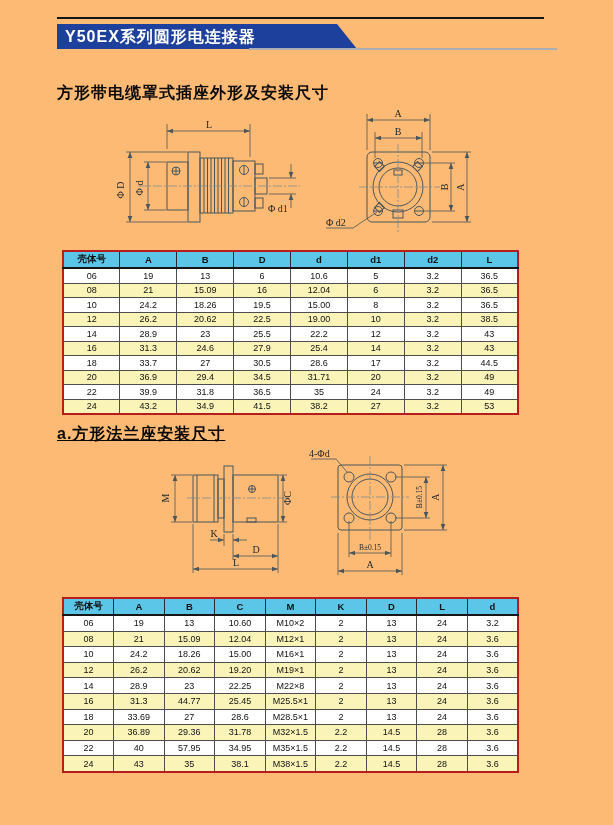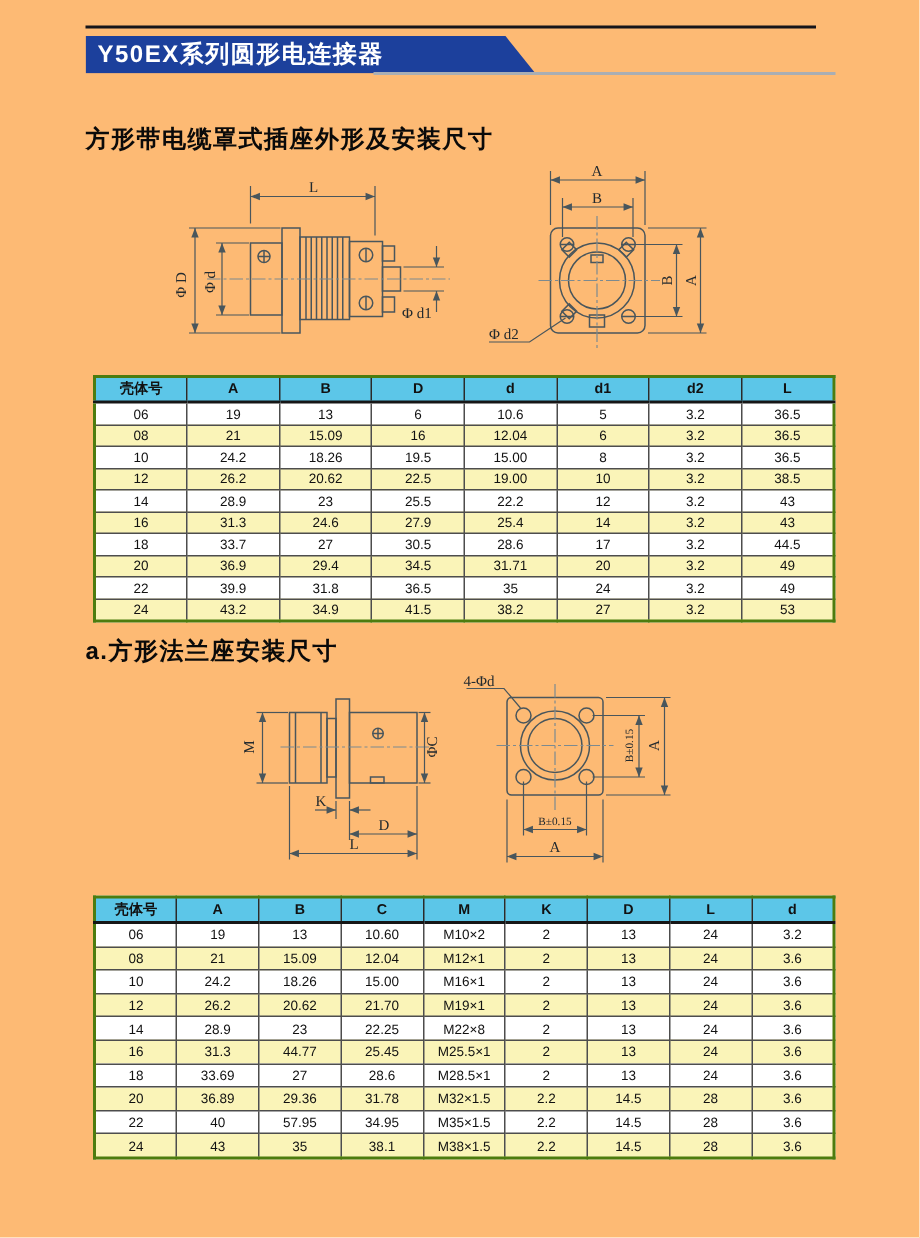--- a/index.html
+++ b/index.html
@@ -4,31 +4,31 @@
 <style>
   html,body{margin:0;padding:0;background:#fff;}
   #page{position:relative;width:613px;height:825px;background:#fdba74;overflow:hidden;
         font-family:"Liberation Sans",sans-serif;}
   .top-rule{position:absolute;left:57px;top:17px;width:487px;height:2px;background:#15151a;}
   .banner{position:absolute;left:57px;top:24px;width:300px;height:25px;background:#1c409c;
           clip-path:polygon(0 0,280px 0,300px 100%,0 100%);color:#fff;font-weight:bold;
           font-size:16px;line-height:25px;padding-left:8px;box-sizing:border-box;letter-spacing:1px;}
   .gray-rule{position:absolute;left:249px;top:48px;width:308px;height:2px;background:#a9aeb4;}
   .sec-title{position:absolute;left:57px;font-size:16px;font-weight:bold;color:#0a0a0a;letter-spacing:1px;}
-  #sec1{top:83px;} #sec2{top:424px;}
+  #sec1{top:83px;} #sec2{top:424px;text-decoration:underline;}
   svg.fig{position:absolute;}
   #fig1{left:90px;top:103px;}
   #fig2{left:140px;top:442px;}
   .part{stroke:#49565c;fill:none;stroke-width:1;}
   .dimline{stroke:#49565c;fill:none;stroke-width:0.8;}
   .cl{stroke:#7c8a90;fill:none;stroke-width:0.8;stroke-dasharray:9 2 2 2;}
   text.dim{font-family:"Liberation Serif",serif;font-size:10px;fill:#232a2e;stroke:none;}
   text.dimsm{font-family:"Liberation Serif",serif;font-size:7.5px;fill:#232a2e;stroke:none;}
-  table.t{position:absolute;border-collapse:collapse;table-layout:fixed;width:495px;left:62px;
-          font-size:9px;color:#111;text-align:center;border:2px solid #4d7c0f;background:#fff;}
+  table.t{position:absolute;border-collapse:collapse;table-layout:fixed;width:457px;left:62px;
+          font-size:9px;color:#111;text-align:center;border:2px solid #b91c1c;background:#fff;}
   table.t th{background:#5cc6e8;font-weight:bold;font-size:9.5px;border:1px solid #2a2a2a;
              border-bottom:2px solid #161616;height:15px;padding:0;}
   table.t td{border:1px solid #4d4d4d;height:13.5px;padding:0;background:#fff;}
   table.t tr.alt td{background:#faf4b8;}
   #table1{top:250px;}
   #table2{top:597px;}
   #table2 td{height:14.6px;}
 </style>
 </head>
 <body>
@@ -391,21 +391,21 @@
           <td>M16×1</td>
           <td>2</td>
           <td>13</td>
           <td>24</td>
           <td>3.6</td>
         </tr>
         <tr class="alt">
           <td>12</td>
           <td>26.2</td>
           <td>20.62</td>
-          <td>21.70</td>
+          <td>19.20</td>
           <td>M19×1</td>
           <td>2</td>
           <td>13</td>
           <td>24</td>
           <td>3.6</td>
         </tr>
         <tr>
           <td>14</td>
           <td>28.9</td>
           <td>23</td>

